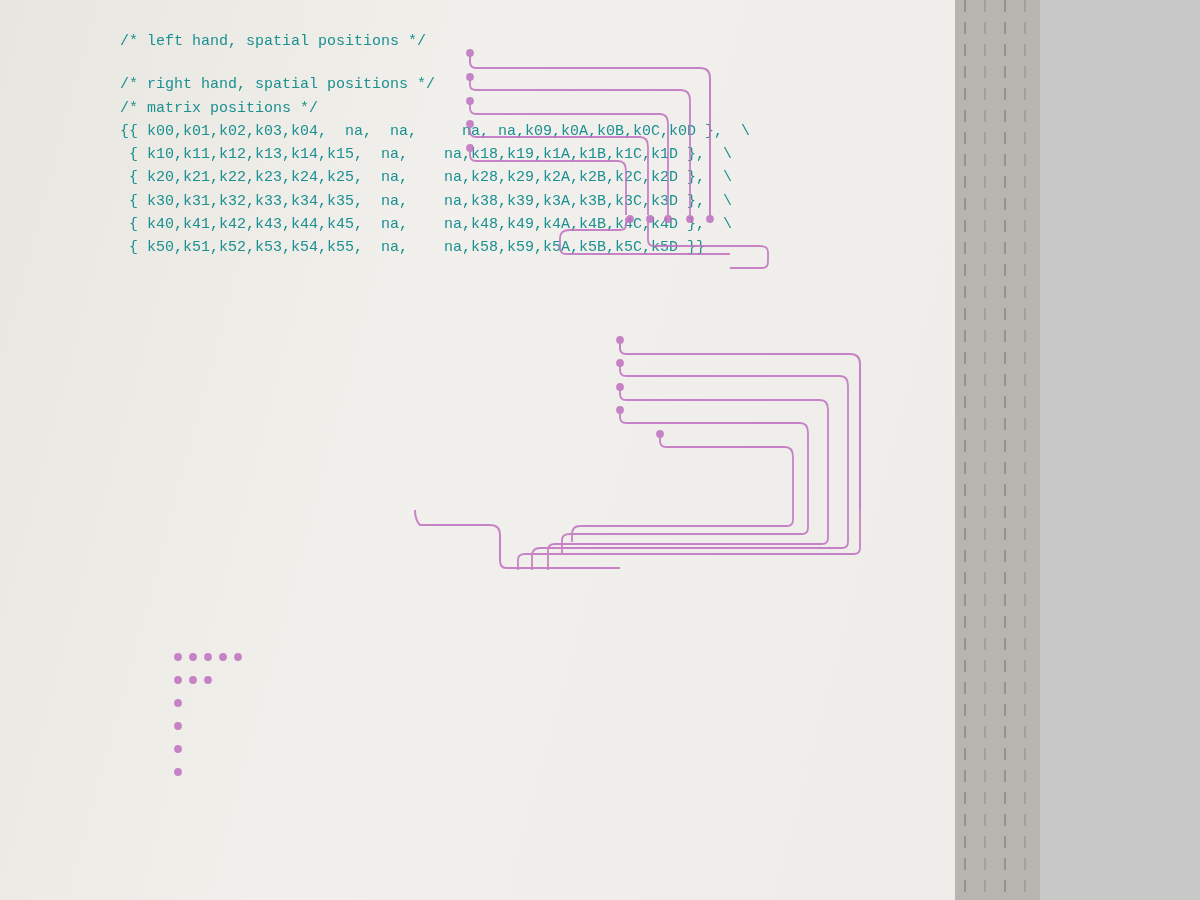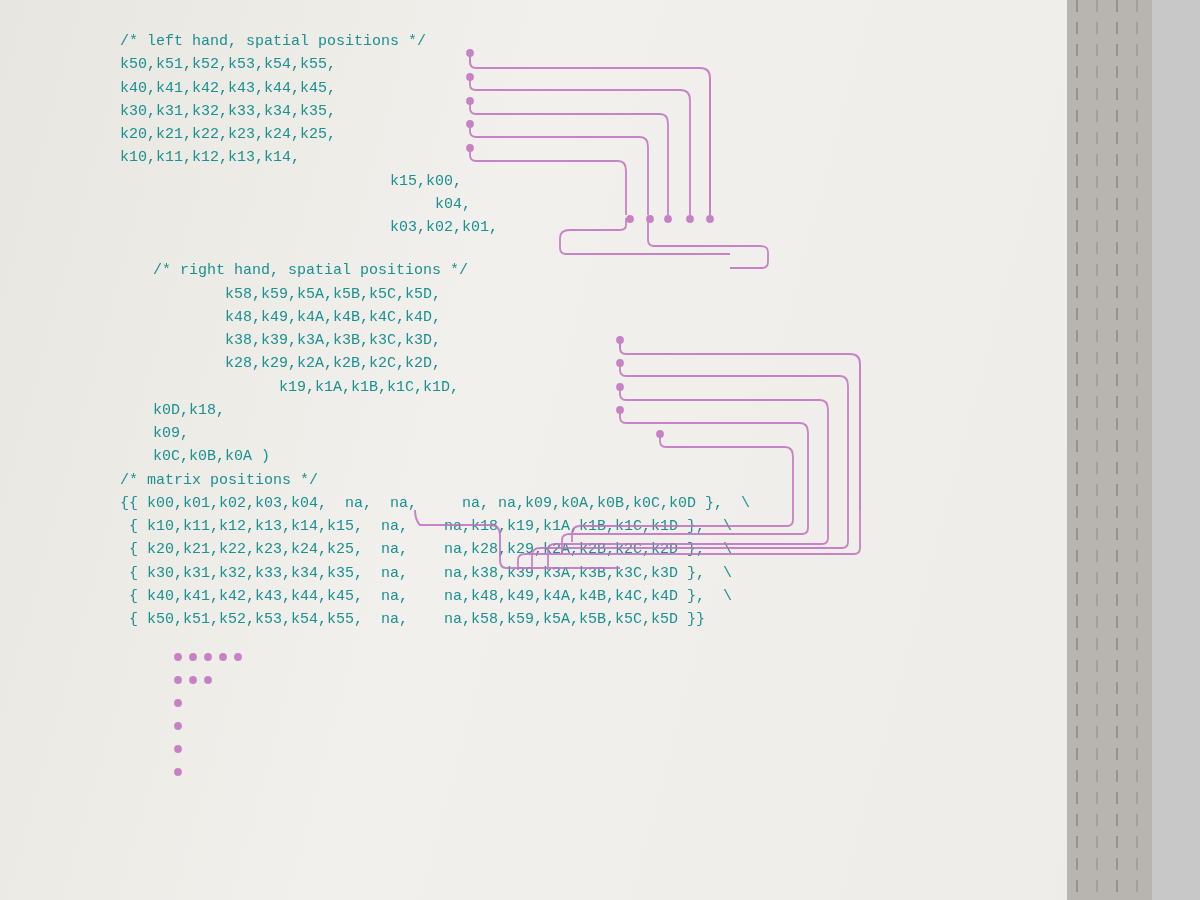--- a/index.html
+++ b/index.html
@@ -7,21 +7,21 @@
       width: 1200px;
       height: 900px;
       background: #c8c8c8;
       overflow: hidden;
       font-family: Arial, sans-serif;
     }
     .page {
       position: absolute;
       top: 0;
       left: 0;
-      width: 1152px;
+      width: 1040px;
       height: 900px;
       background: #f0eeea;
       background: linear-gradient(105deg, #e8e6e0 0%, #f2f0ec 40%, #eeece8 100%);
     }
     .content-area {
       position: absolute;
       top: 20px;
       left: 120px;
       width: 960px;
     }
@@ -33,21 +33,20 @@
       white-space: pre;
     }
     .comment {
       color: #1a9090;
     }
     .left-hand-section {
       margin-top: 10px;
     }
     .right-hand-section {
       margin-top: 20px;
-      margin-left: 33px;
     }
     .matrix-section {
     }
     
     .annotations-svg {
       position: absolute;
       top: 0;
       left: 0;
       width: 1120px;
       height: 900px;
@@ -56,40 +55,24 @@
   </style>
 </head>
 <body>
 
 <div class="page">
 
   <div class="content-area">
 
     <div class="left-hand-section">
       <div class="code-block comment">/* left hand, spatial positions */</div>
-      <div class="code-block">k50,k51,k52,k53,k54,k55,
-k40,k41,k42,k43,k44,k45,
-k30,k31,k32,k33,k34,k35,
-k20,k21,k22,k23,k24,k25,
-k10,k11,k12,k13,k14,
-                              k15,k00,
-                                   k04,
-                              k03,k02,k01,</div>
     </div>
 
     <div class="right-hand-section">
       <div class="code-block comment">/* right hand, spatial positions */</div>
-      <div class="code-block">        k58,k59,k5A,k5B,k5C,k5D,
-        k48,k49,k4A,k4B,k4C,k4D,
-        k38,k39,k3A,k3B,k3C,k3D,
-        k28,k29,k2A,k2B,k2C,k2D,
-              k19,k1A,k1B,k1C,k1D,
-k0D,k18,
-k09,
-k0C,k0B,k0A )</div>
     </div>
 
     <div class="matrix-section">
       <div class="code-block comment">/* matrix positions */</div>
       <div class="code-block">{{ k00,k01,k02,k03,k04,  na,  na,     na, na,k09,k0A,k0B,k0C,k0D },  \
  { k10,k11,k12,k13,k14,k15,  na,    na,k18,k19,k1A,k1B,k1C,k1D },  \
  { k20,k21,k22,k23,k24,k25,  na,    na,k28,k29,k2A,k2B,k2C,k2D },  \
  { k30,k31,k32,k33,k34,k35,  na,    na,k38,k39,k3A,k3B,k3C,k3D },  \
  { k40,k41,k42,k43,k44,k45,  na,    na,k48,k49,k4A,k4B,k4C,k4D },  \
  { k50,k51,k52,k53,k54,k55,  na,    na,k58,k59,k5A,k5B,k5C,k5D }}</div>

